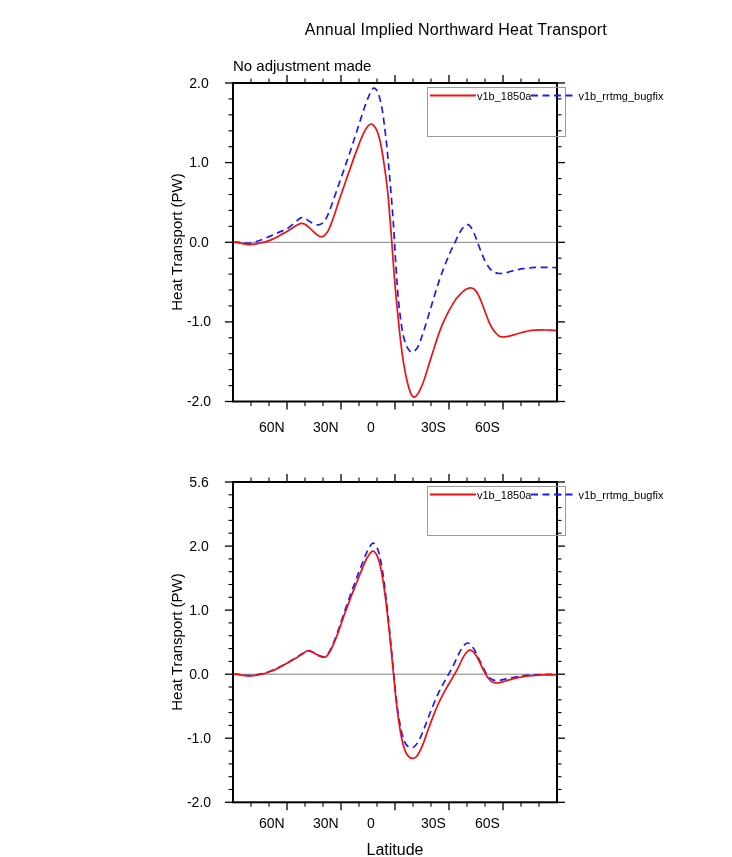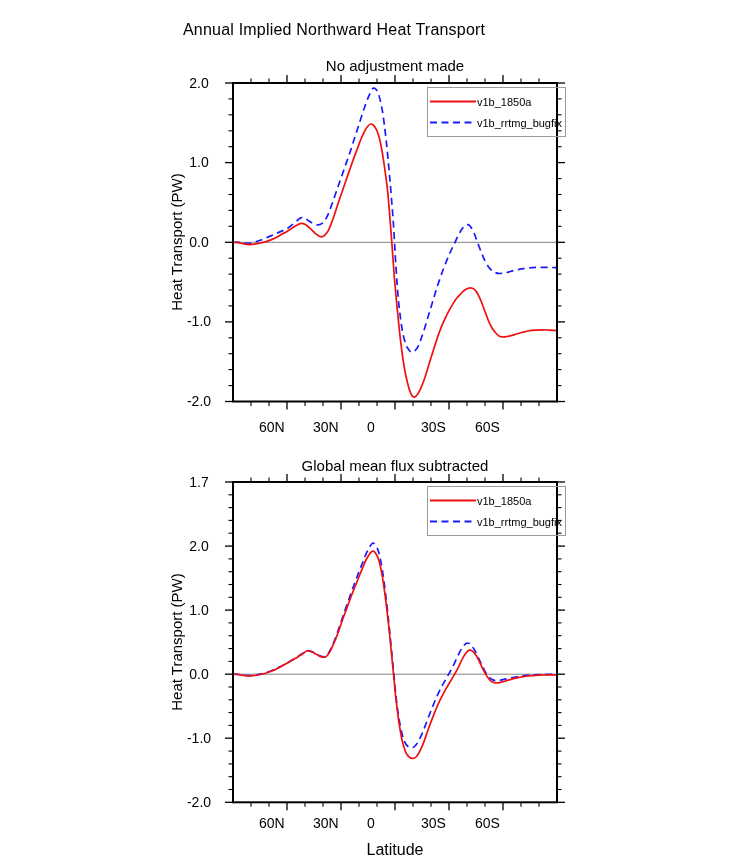--- a/index.html
+++ b/index.html
@@ -1,32 +1,32 @@
 <!DOCTYPE html>
 <html><head>
 <meta charset="utf-8">
 <style>
   html,body{margin:0;padding:0;background:#ffffff;}
   .page{position:relative;width:732px;height:857px;background:#fff;overflow:hidden;
         font-family:"Liberation Sans",sans-serif;color:#000;}
-  .title{position:absolute;left:183px;top:21px;width:424px;text-align:left;font-size:16px;letter-spacing:.2px;}
-  .subtitle{position:absolute;left:233px;width:324px;text-align:center;font-size:15px;}
+  .title{position:absolute;left:183px;top:21px;width:424px;text-align:right;font-size:16px;letter-spacing:.2px;}
+  .subtitle{position:absolute;left:233px;width:324px;font-size:15px;}
   #subtitle-0{top:57px}
   #subtitle-1{top:457px}
   .ylabel{position:absolute;left:176px;transform:translate(-50%,-50%) rotate(-90deg);
           font-size:15px;white-space:nowrap;}
   #ylabel-0{top:242px}
   #ylabel-1{top:642px}
   .xlabel{position:absolute;left:233px;top:841px;width:324px;text-align:center;font-size:16px;}
   #plot-canvas{position:absolute;left:0;top:0;}
   #tick-labels{position:absolute;left:0;top:0;width:732px;height:857px;pointer-events:none;}
   #tick-labels .xtick{position:absolute;width:56px;text-align:left;font-size:14px;}
   #tick-labels .ytick{position:absolute;width:46px;text-align:center;font-size:14px;}
   .legend{position:absolute;left:427px;width:139px;height:50px;border:1px solid #9a9a9a;
-          box-sizing:border-box;display:flex;flex-direction:column;justify-content:space-evenly;
+          box-sizing:border-box;display:flex;flex-direction:row;justify-content:space-evenly;
           padding-left:2px;background:transparent;}
   #legend-0{top:87px}
   #legend-1{top:486px}
   .leg-row{display:flex;align-items:center;height:15px;white-space:nowrap;}
   .leg-row .leg-label{font-size:11px;margin-left:1px;letter-spacing:0;}
   .leg-line{flex:0 0 auto;display:block;}
 </style>
 </head>
 <body>
 
@@ -218,32 +218,31 @@
       <span class="ytick" style="left: 176px; top: 74.5px;">2.0</span>
       <span class="ytick" style="left: 176px; top: 154.125px;">1.0</span>
       <span class="ytick" style="left: 176px; top: 233.75px;">0.0</span>
       <span class="ytick" style="left: 176px; top: 313.375px;">-1.0</span>
       <span class="ytick" style="left: 176px; top: 393px;">-2.0</span>
       <span class="xtick" style="left: 259px; top: 815px;">60N</span>
       <span class="xtick" style="left: 313px; top: 815px;">30N</span>
       <span class="xtick" style="left: 367px; top: 815px;">0</span>
       <span class="xtick" style="left: 421px; top: 815px;">30S</span>
       <span class="xtick" style="left: 475px; top: 815px;">60S</span>
-      <span class="ytick" style="left: 176px; top: 473.5px;">1.7</span>
+      <span class="ytick" style="left: 176px; top: 473.5px;">5.6</span>
       <span class="ytick" style="left: 176px; top: 537.56px;">2.0</span>
       <span class="ytick" style="left: 176px; top: 601.62px;">1.0</span>
       <span class="ytick" style="left: 176px; top: 665.68px;">0.0</span>
       <span class="ytick" style="left: 176px; top: 729.74px;">-1.0</span>
       <span class="ytick" style="left: 176px; top: 793.8px;">-2.0</span>
     </div>
 
   <div class="title">Annual Implied Northward Heat Transport</div>
 
   <div class="subtitle" id="subtitle-0">No adjustment made</div>
-  <div class="subtitle" id="subtitle-1">Global mean flux subtracted</div>
 
   <div class="ylabel" id="ylabel-0">Heat Transport (PW)</div>
   <div class="ylabel" id="ylabel-1">Heat Transport (PW)</div>
 
   <div class="xlabel">Latitude</div>
 
   <div class="legend" id="legend-0">
     <div class="leg-row">
       <svg class="leg-line" width="46" height="5">
         <line x1="0" y1="2.5" x2="46" y2="2.5" stroke-width="1.8" stroke="#f01010"></line>

